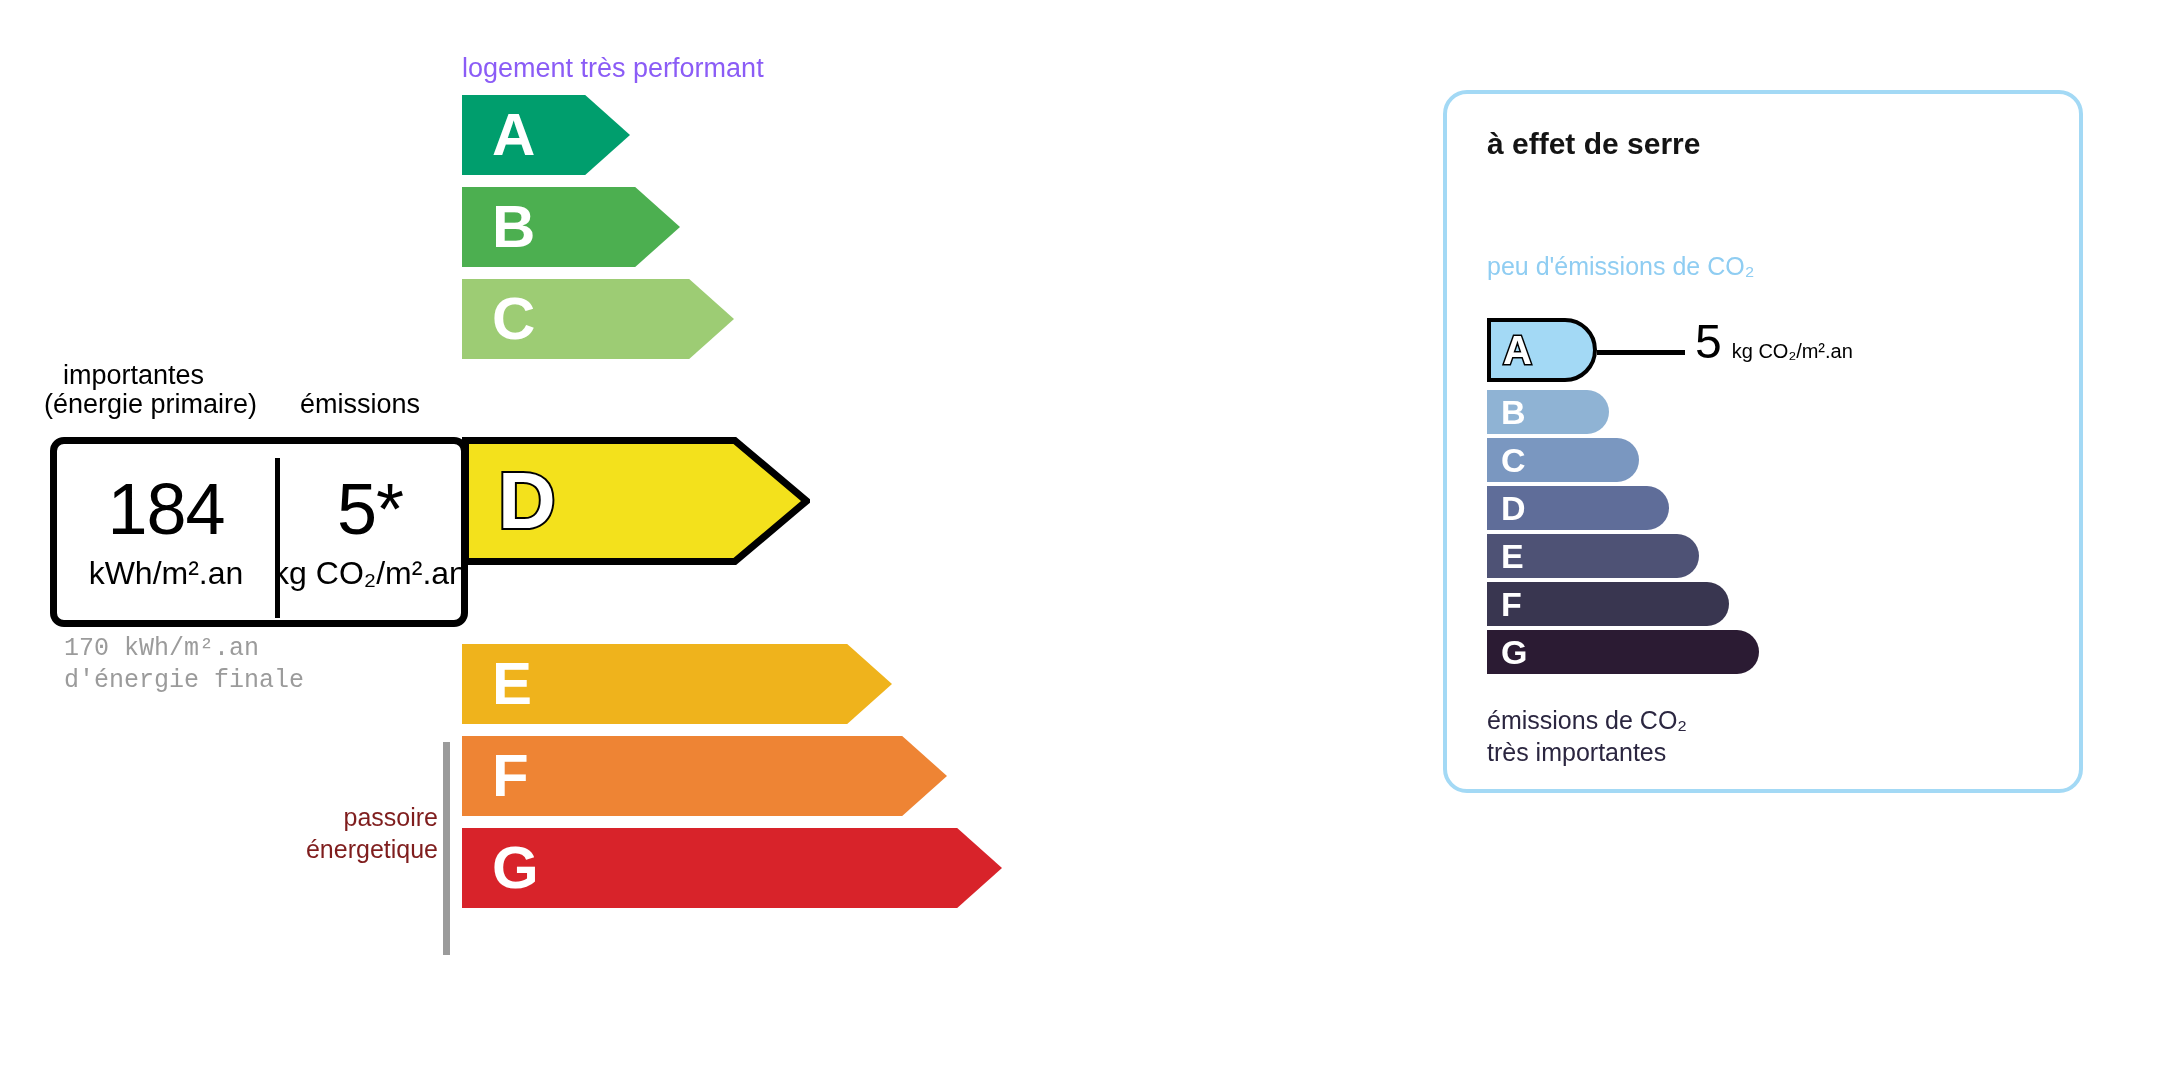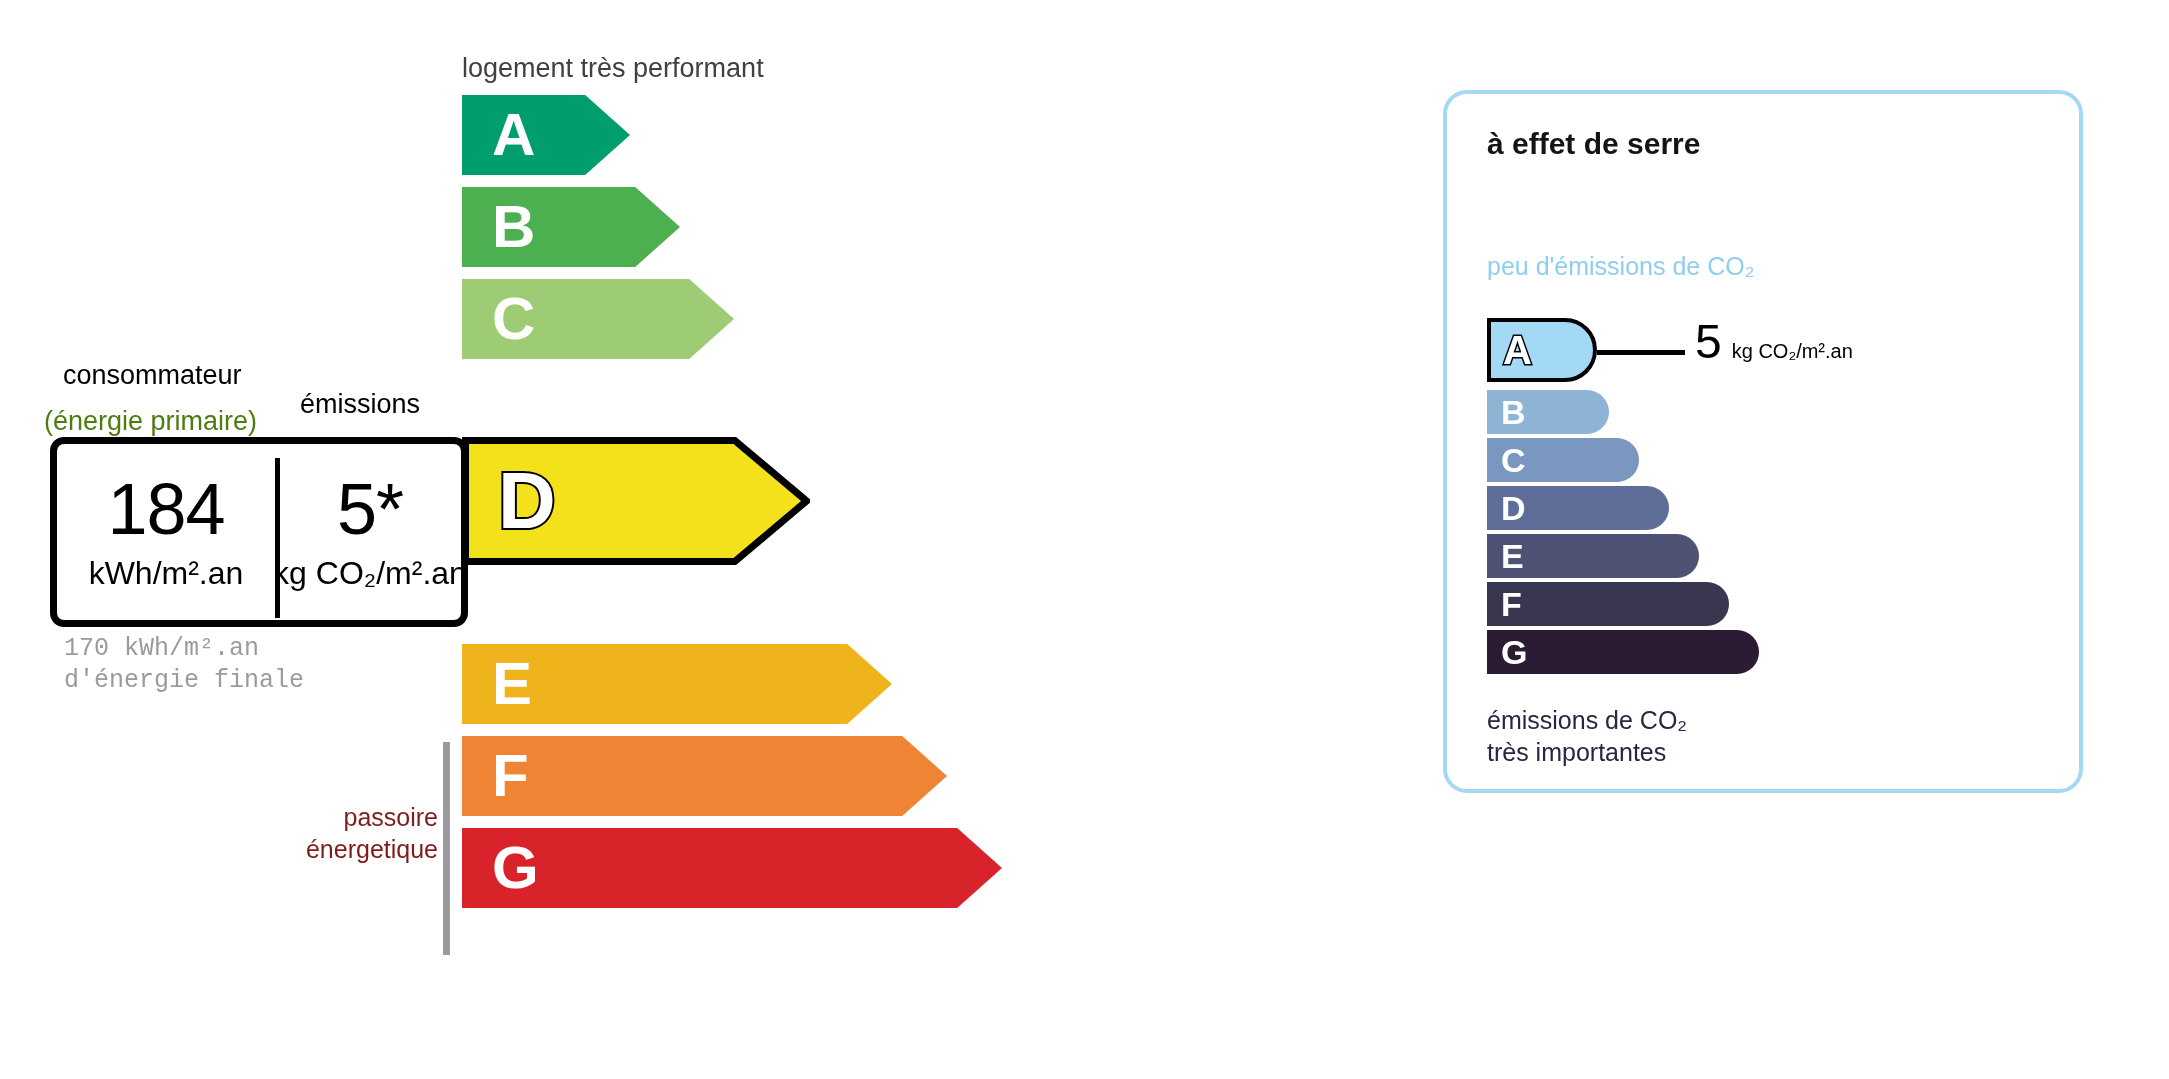--- a/index.html
+++ b/index.html
@@ -20,21 +20,21 @@
     position: absolute;
     left: 0; top: 0;
     width: 1400px; height: 1079px;
   }
 
   .scale-top-caption {
     position: absolute;
     left: 462px;
     top: 53px;
     font-size: 27px;
-    color: #404040;
+    color: #8b5cf6;
     white-space: nowrap;
   }
   .scale-bottom-caption {
     position: absolute;
     left: 462px;
     top: 953px;
     font-size: 27px;
     color: #D8232A;
     white-space: nowrap;
   }
@@ -117,21 +117,21 @@
   }
 
   .box-label {
     position: absolute;
     font-size: 27px;
     color: #000000;
     white-space: nowrap;
   }
   #label-conso { left: 63px; top: 360px; }
   #label-conso-sub {
-    left: 44px; top: 406px; color: #4d7c0f;
+    left: 44px; top: 389px; color: #000000;
   }
   #label-emissions { left: 300px; top: 389px; }
 
   #final-energy {
     position: absolute;
     left: 64px;
     top: 633px;
     font-size: 25px;
     color: #9B9B9B;
     line-height: 1.28;
@@ -316,21 +316,21 @@
       <div class="arrow-row" style="top: 828px; width: 540px; height: 80px;">
         <div class="arrow">
           <svg viewBox="0 0 540 80" preserveAspectRatio="none">
             <polygon points="0,0 495.2,0 540,40 495.2,80 0,80" fill="#D8232A"></polygon>
           </svg>
           <span class="arrow-letter">G</span>
         </div>
       </div>
     </div>
 
-  <div class="box-label" id="label-conso">consommateur</div>
+  <div class="box-label" id="label-conso">importantes</div>
   <div class="box-label" id="label-conso-sub">(énergie primaire)</div>
   <div class="box-label" id="label-emissions">émissions</div>
 
   <div id="current-box">
     <div class="cell" id="cell-conso">
       <div class="cell-value">184</div>
       <div class="cell-unit">kWh/m².an</div>
     </div>
     <div class="cell-divider"></div>
     <div class="cell" id="cell-ges">

